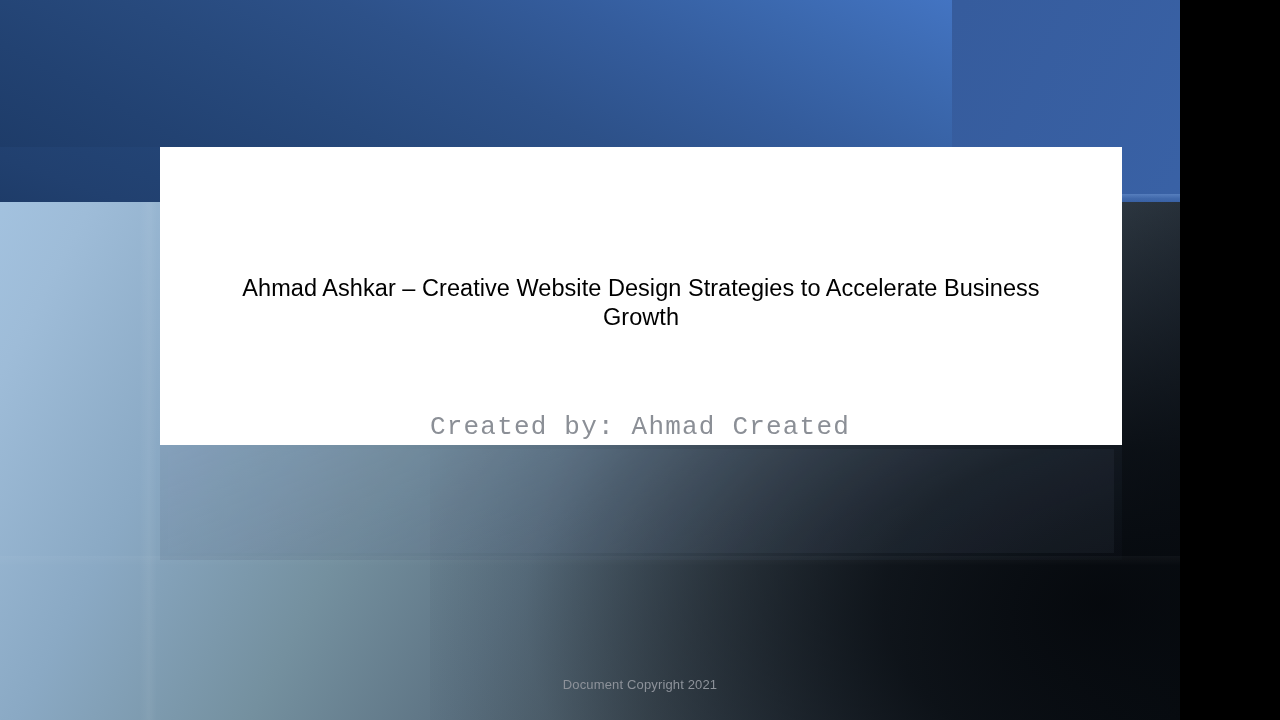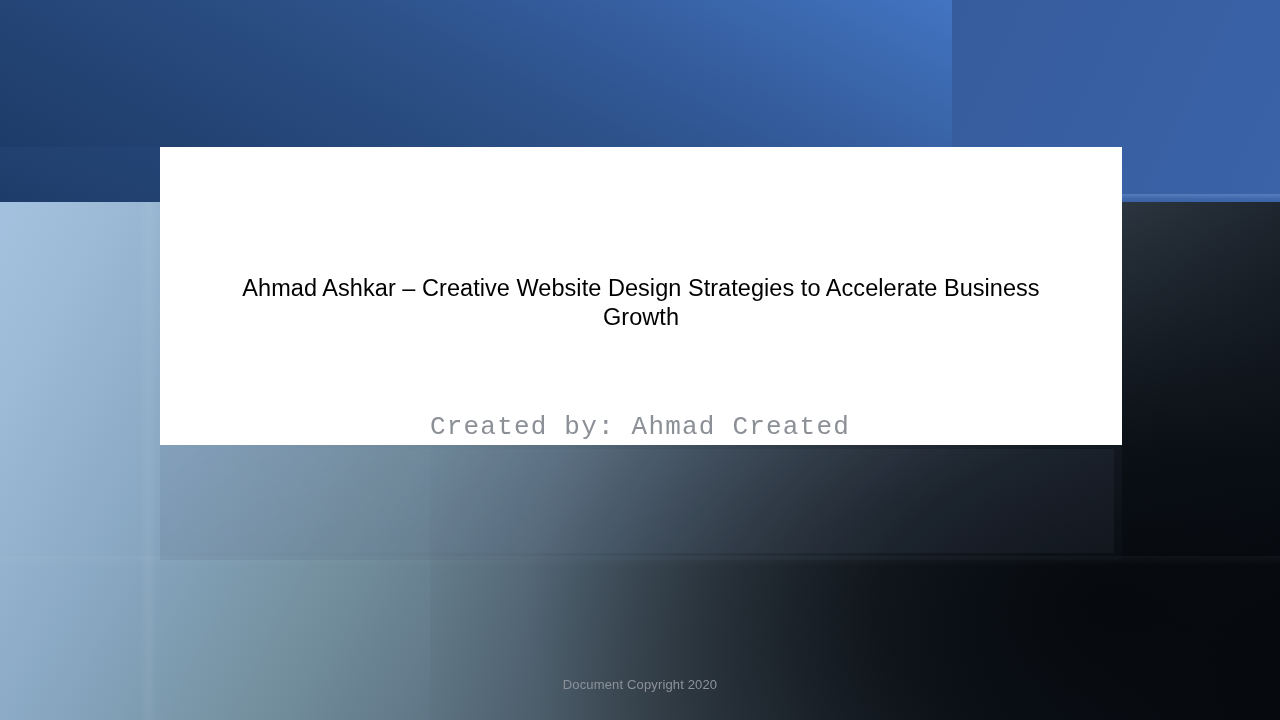--- a/index.html
+++ b/index.html
@@ -7,21 +7,21 @@
     margin: 0;
     padding: 0;
     background: #000;
   }
   body {
     font-family: "Liberation Sans", sans-serif;
   }
 
   #slide {
     position: relative;
-    width: 1280px;
+    width: 1180px;
     height: 720px;
     overflow: hidden;
     background: #0f172a;
   }
 
   
 
   
   .bg-base {
     position: absolute;
@@ -231,15 +231,15 @@
   <div class="panel-shadow-inner"></div>
 
   <div class="card">
     <div class="card-title">Ahmad Ashkar – Creative Website Design Strategies to Accelerate Business Growth</div>
   </div>
 
   <div class="byline-clip">
     <div class="card-byline">Created by: Ahmad Created</div>
   </div>
 
-  <div class="footer">Document Copyright 2020</div>
+  <div class="footer">Document Copyright 2021</div>
 
 </div>
 
 </body></html>

